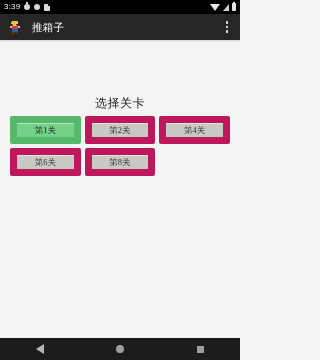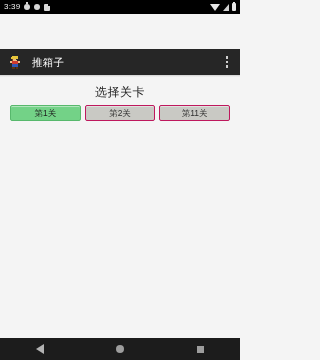--- a/index.html
+++ b/index.html
@@ -34,47 +34,47 @@
     width:0; height:0; border-left:6px solid transparent; border-bottom:7px solid #d0d0d0;
   }
   .ico-batt {
     width:4px; height:8px; background:#e6e6e6; border-radius:1px; position:relative;
   }
   .ico-batt::before { content:""; position:absolute; top:-1.5px; left:1px; width:2px; height:1.5px; background:#e6e6e6; }
 
   
   .appbar {
     height:26px; background:#262626; display:flex; align-items:center;
-    padding:0 6px 0 8px; flex:0 0 auto; position:relative;margin-top:35px;
+    padding:0 6px 0 8px; flex:0 0 auto; position:relative;
   }
   .app-icon { width:15px; height:15px; position:relative; flex:0 0 auto; image-rendering:pixelated; }
   .app-title {
     color:#ffffff; font-size:10.5px; margin-left:9px; line-height:1;
     font-family:"DejaVu Sans","Liberation Sans",sans-serif; letter-spacing:.3px;
   }
   .overflow { margin-left:auto; width:14px; height:18px; display:flex; flex-direction:column;
               align-items:center; justify-content:center; gap:2px; cursor:pointer; }
   .overflow i { display:block; width:2.5px; height:2.5px; background:#cfcfcf; }
   .appbar-shadow { height:2px; background:linear-gradient(#cfcfcf,#f4f4f4); flex:0 0 auto; }
 
   
-  .content { flex:1 1 auto; background:#f4f4f4; padding-top:5px; }
+  .content { flex:1 1 auto; background:#f4f4f4; padding-top:5px;margin-top:46px; }
   .page-title {
     text-align:center; font-size:12px; color:#222; line-height:1;
     font-family:"DejaVu Sans","Liberation Sans",sans-serif; margin:4px 0 7px 0; letter-spacing:.5px;
   }
   .level-grid {
     display:grid; grid-template-columns:repeat(3,1fr); gap:4px 4px;
     padding:0 10px;
   }
   .level-btn {
-    height:16px; border-radius:2px; border:1px solid #be185d;
+    height:28px; border-radius:2px; border:7px solid #be185d;
     background:#c9c9c4; color:#303030; font-size:8.5px; line-height:1;
     display:flex; align-items:center; justify-content:center; cursor:pointer;
-    font-family:Liberation Sans, sans-serif;
+    font-family:Liberation Serif, serif;
     box-shadow:0 1px 0 rgba(255,255,255,.45) inset;
   }
   .level-btn.completed {
     background:#73d287; border-color:#57b86c; color:#1d1d1d;
   }
 
   
   .navbar {
     height:22px; background:#1c1c1c; display:flex; align-items:center;
     justify-content:space-around; flex:0 0 auto;
@@ -126,21 +126,23 @@
         <i></i>
     </span>
   </div>
   <div class="appbar-shadow"></div>
 
   <div class="content">
     <div class="page-title">选择关卡</div>
     <div class="level-grid">
       <div class="level-btn completed">第1关</div>
       <div class="level-btn">第2关</div>
-      <div class="level-btn">第11关</div>
+      <div class="level-btn">第4关</div>
+      <div class="level-btn">第6关</div>
+      <div class="level-btn">第8关</div>
     </div>
   </div>
 
   <div class="navbar">
     <span class="nav-btn">
         <span class="nav-back"></span>
       </span>
     <span class="nav-btn">
         <span class="nav-home"></span>
       </span>

